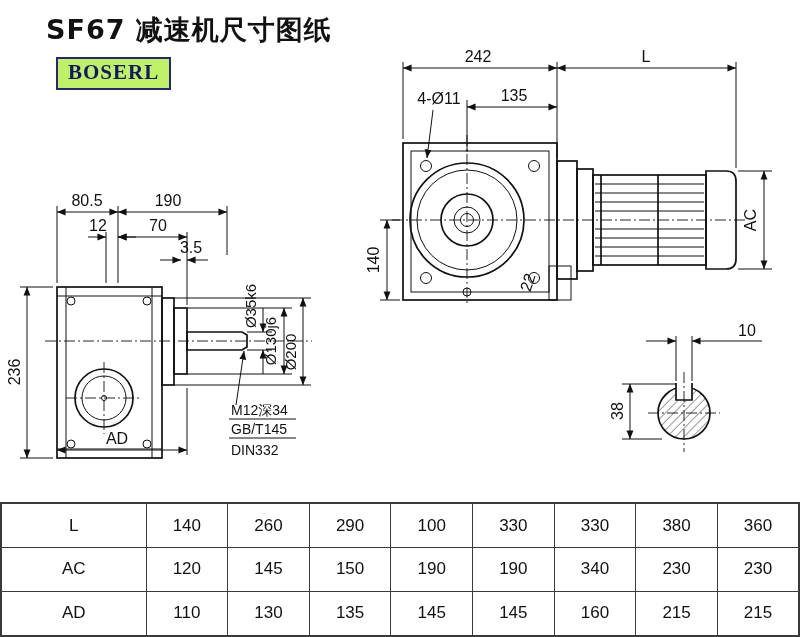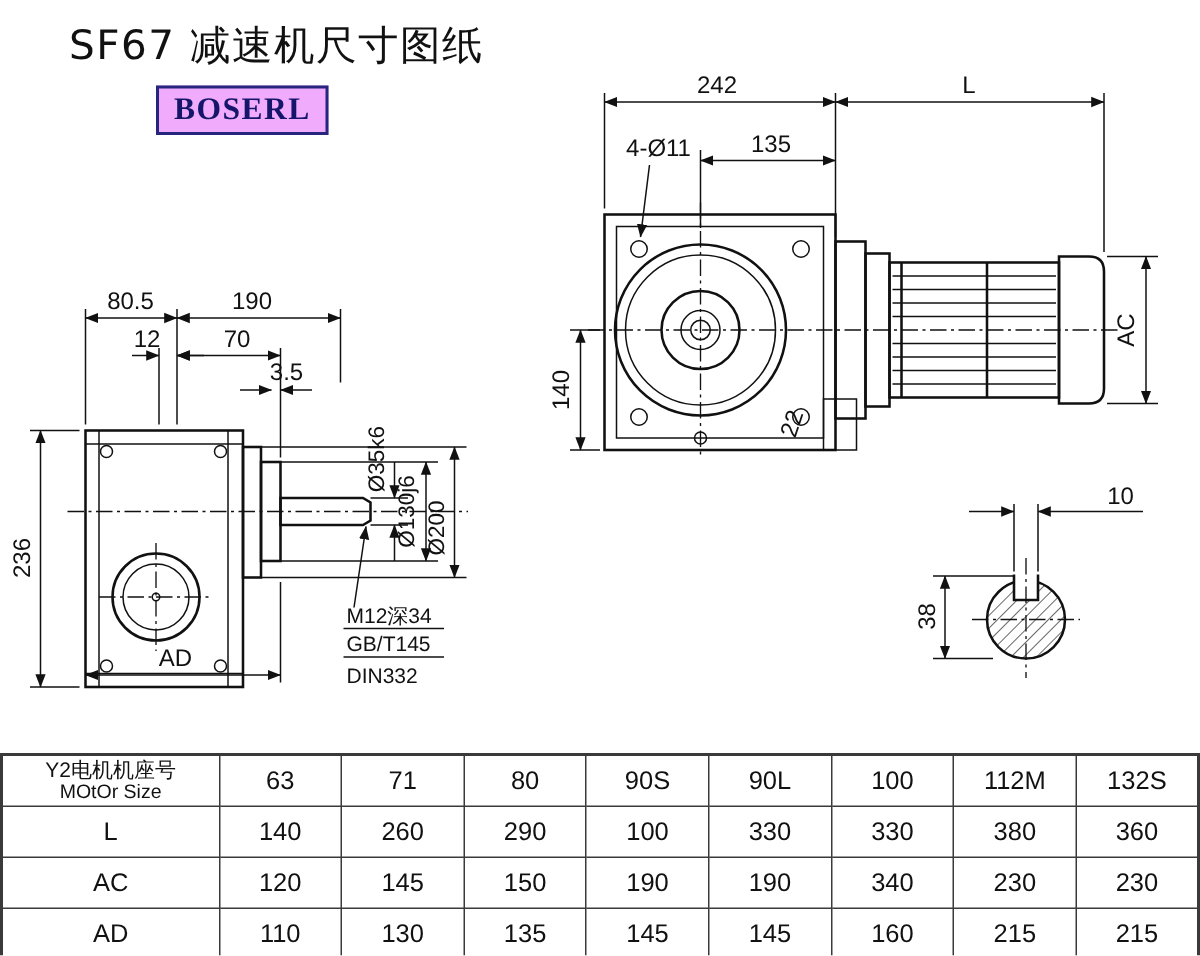--- a/index.html
+++ b/index.html
@@ -1,22 +1,22 @@
 <!DOCTYPE html>
 <html><head>
 <meta charset="utf-8">
 <style>
   html,body{margin:0;padding:0;background:#fff;}
   #stage{position:relative;width:800px;height:637px;background:#ffffff;overflow:hidden;
          font-family:"Liberation Sans",sans-serif;color:#111;}
-  .title{position:absolute;left:46px;top:12px;font-size:27px;font-weight:normal;
+  .title{position:absolute;left:46px;top:12px;font-size:27px;font-weight:bold;
          letter-spacing:1px;font-family:"DejaVu Sans",sans-serif;}
-  .logo{position:absolute;left:56px;top:57px;border:2px solid #26267e;background:#f0abfc;
+  .logo{position:absolute;left:56px;top:57px;border:2px solid #26267e;background:#bef264;
         padding:1px 10px 3px 10px;font-family:"Liberation Serif",serif;font-size:21px;
-        font-weight:bold;color:#15156a;letter-spacing:1px;margin-left:48px;}
+        font-weight:bold;color:#15156a;letter-spacing:1px;}
   svg{position:absolute;left:0;top:0;}
   .o{fill:none;stroke:#111;stroke-width:1.7;}
   .o2{fill:none;stroke:#111;stroke-width:1;}
   .d{fill:none;stroke:#111;stroke-width:1;}
   .cl{fill:none;stroke:#111;stroke-width:0.9;stroke-dasharray:11 3 2 3;}
   text.t{font:16px "Liberation Sans",sans-serif;fill:#111;}
   text.t2{font:15px "Liberation Sans",sans-serif;fill:#111;}
   text.t3{font:14px "Liberation Sans",sans-serif;fill:#111;}
   #tablewrap{position:absolute;left:0;top:502px;width:800px;height:135px;}
   table{border-collapse:collapse;table-layout:fixed;width:800px;height:135px;}
@@ -211,34 +211,20 @@
         <col>
           <col>
           <col>
           <col>
           <col>
           <col>
           <col>
           <col>
       </colgroup>
       <tbody>
-          <tr>
-        <td class="hdr">
-          <div class="hl1">Y2电机机座号</div>
-          <div class="hl2">MOtOr Size</div>
-        </td>
-        <td>63</td>
-        <td>71</td>
-        <td>80</td>
-        <td>90S</td>
-        <td>90L</td>
-        <td>100</td>
-        <td>112M</td>
-        <td>132S</td>
-      </tr>
       <tr>
         <td>L</td>
         <td>140</td>
         <td>260</td>
         <td>290</td>
         <td>100</td>
         <td>330</td>
         <td>330</td>
         <td>380</td>
         <td>360</td>

